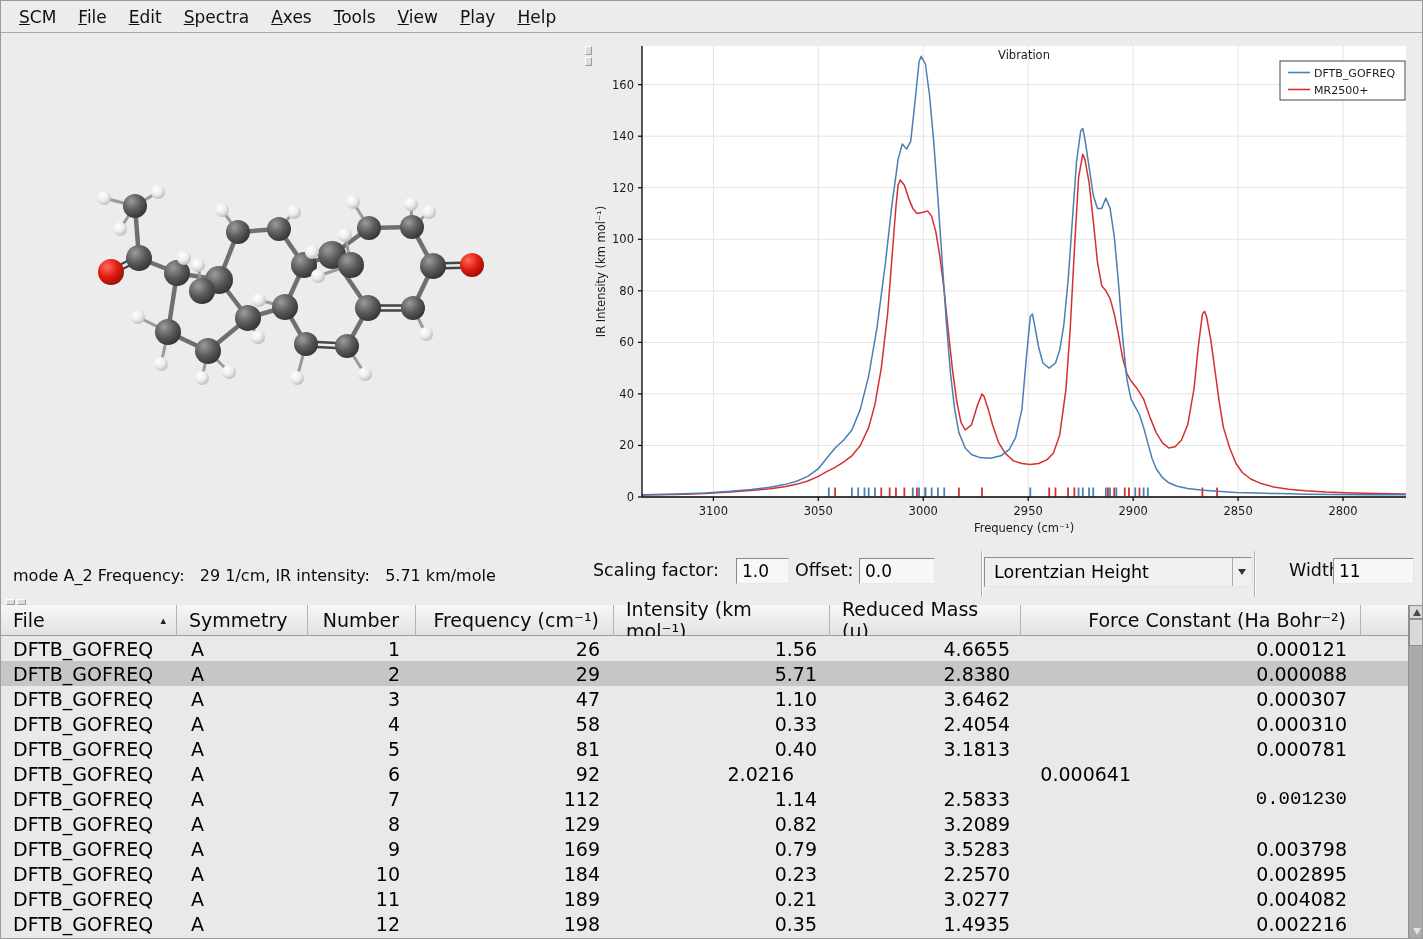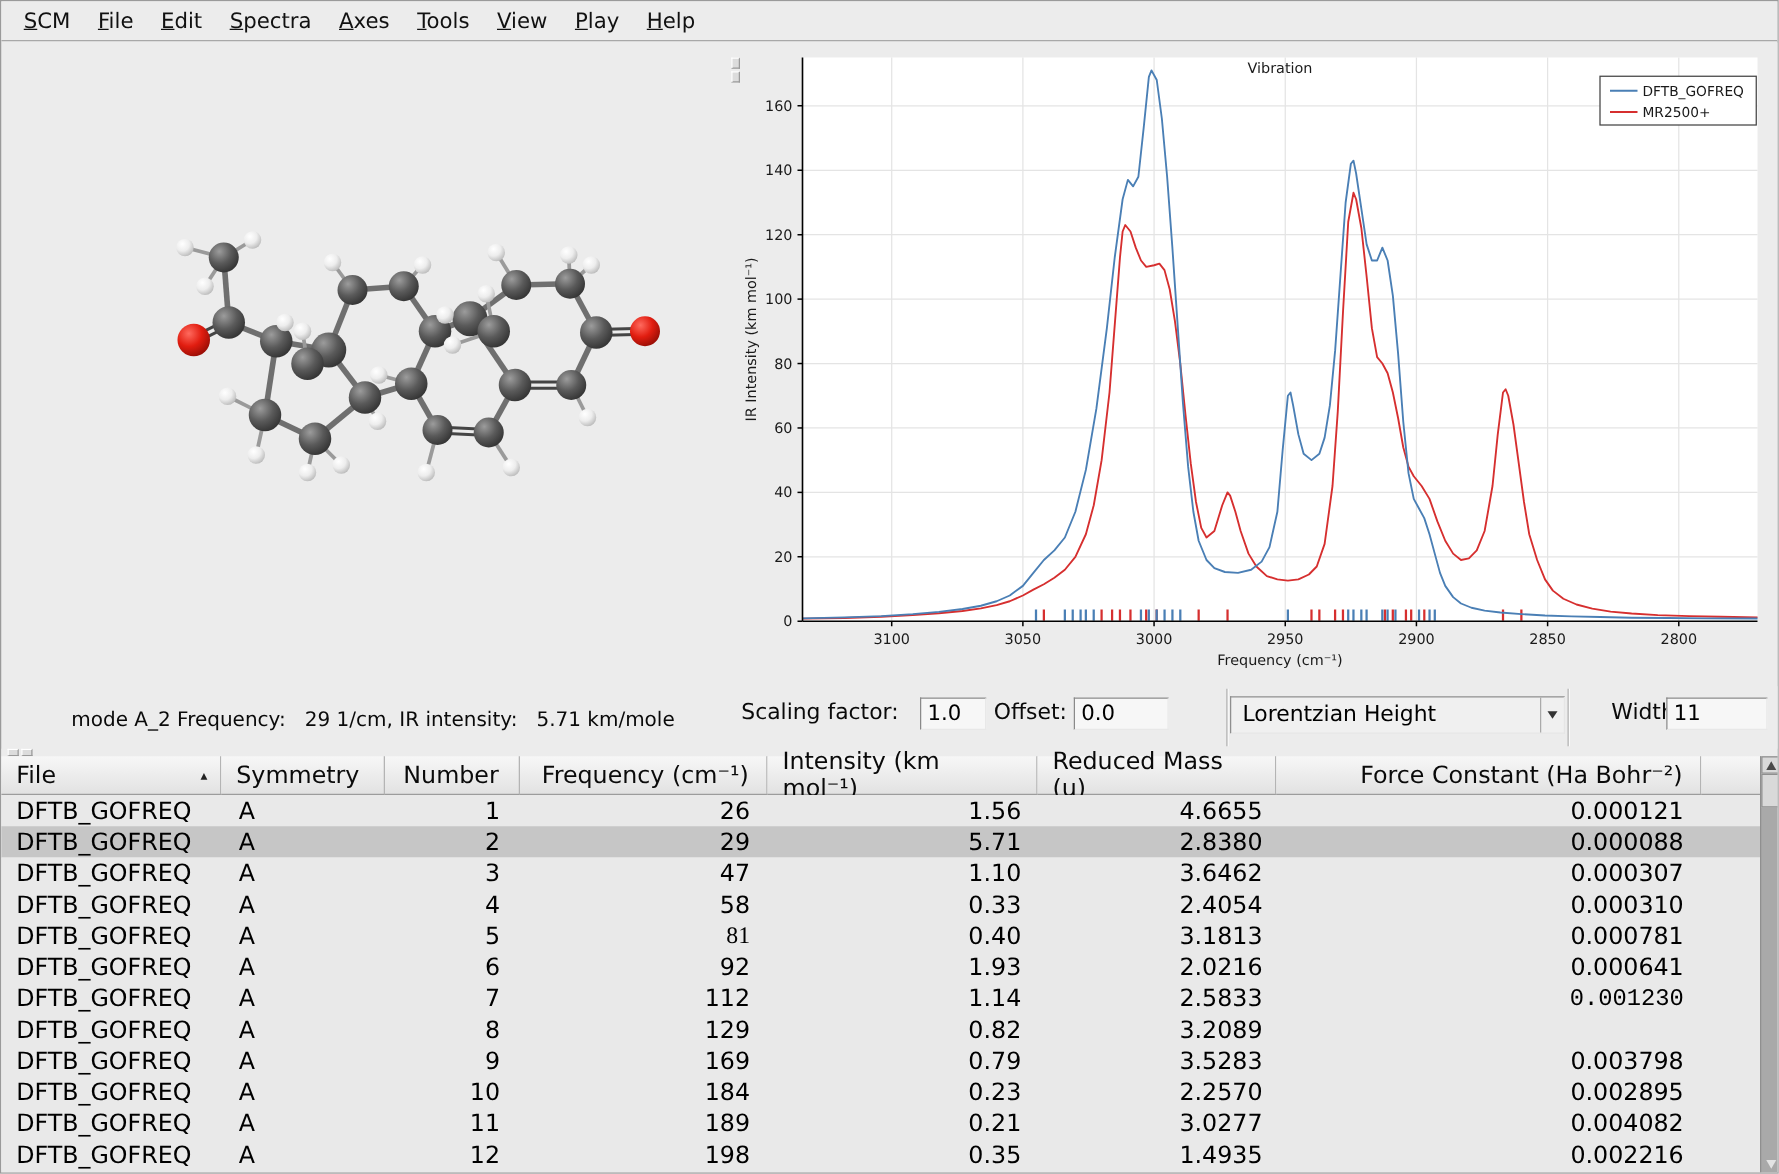--- a/index.html
+++ b/index.html
@@ -5,21 +5,21 @@
   html,body{margin:0;padding:0;background:#dedede;}
   #window{position:relative;width:1423px;height:939px;background:#ececec;
     font-family:"DejaVu Sans","Liberation Sans",sans-serif;color:#111;overflow:hidden;
     border:1px solid #9a9a9a;box-sizing:border-box;}
   
   #menubar{position:absolute;left:0;top:0;width:100%;height:32px;background:#ececec;
     border-bottom:1px solid #a8a8a8;display:flex;align-items:center;padding-left:10px;box-sizing:border-box;}
   .menu-item{display:inline-block;font-size:17px;padding:3px 8px;margin-right:6px;cursor:default;}
   .menu-item::first-letter{text-decoration:underline;}
   
-  #left-panel{position:absolute;left:0;top:33px;width:584px;height:565px;background:#ececec;margin-left:44px;}
+  #left-panel{position:absolute;left:0;top:33px;width:584px;height:565px;background:#ececec;}
   #molecule-svg{position:absolute;left:0;top:0;width:584px;height:530px;}
   #status-text{position:absolute;left:12px;top:532px;font-size:16px;white-space:pre;color:#0a0a0a;}
   #vsash{position:absolute;left:584px;top:33px;width:7px;height:565px;background:#ececec;}
   .nub{position:absolute;left:0;width:7px;height:9px;background:#dcdcdc;border:1px solid #fff;
     border-right-color:#9a9a9a;border-bottom-color:#9a9a9a;box-sizing:border-box;}
   #hsash{position:absolute;left:0;top:598px;width:1423px;height:6px;background:#ececec;}
   .hnub{position:absolute;top:0;width:9px;height:6px;background:#dcdcdc;border:1px solid #fff;
     border-right-color:#9a9a9a;border-bottom-color:#9a9a9a;box-sizing:border-box;}
   #right-panel{position:absolute;left:591px;top:33px;width:832px;height:565px;background:#ececec;}
   #chart-svg{position:absolute;left:0;top:7px;width:832px;height:505px;}
@@ -395,31 +395,30 @@
           <div class="tcell alignr" style="width: 108px; padding-right: 16px;">4</div>
           <div class="tcell alignr" style="width: 198px; padding-right: 14px;">58</div>
           <div class="tcell alignr" style="width: 216px; padding-right: 13px;">0.33</div>
           <div class="tcell alignr" style="width: 191px; padding-right: 11px;">2.4054</div>
           <div class="tcell alignr" style="width: 340px; padding-right: 14px;">0.000310</div>
         </div>
         <div class="trow">
           <div class="tcell alignl" style="width: 176px; padding-left: 12px;">DFTB_GOFREQ</div>
           <div class="tcell alignl" style="width: 131px; padding-left: 14px;">A</div>
           <div class="tcell alignr" style="width: 108px; padding-right: 16px;">5</div>
-          <div class="tcell alignr" style="width: 198px; padding-right: 14px; font-family: Liberation Serif, serif;">81</div>
+          <div class="tcell alignr" style="width: 198px; padding-right: 14px;">81</div>
           <div class="tcell alignr" style="width: 216px; padding-right: 13px;">0.40</div>
           <div class="tcell alignr" style="width: 191px; padding-right: 11px;">3.1813</div>
           <div class="tcell alignr" style="width: 340px; padding-right: 14px;">0.000781</div>
         </div>
         <div class="trow">
           <div class="tcell alignl" style="width: 176px; padding-left: 12px;">DFTB_GOFREQ</div>
           <div class="tcell alignl" style="width: 131px; padding-left: 14px;">A</div>
           <div class="tcell alignr" style="width: 108px; padding-right: 16px;">6</div>
           <div class="tcell alignr" style="width: 198px; padding-right: 14px;">92</div>
-          <div class="tcell alignr" style="width: 216px; padding-right: 13px;">1.93</div>
           <div class="tcell alignr" style="width: 191px; padding-right: 11px;">2.0216</div>
           <div class="tcell alignr" style="width: 340px; padding-right: 14px;">0.000641</div>
         </div>
         <div class="trow">
           <div class="tcell alignl" style="width: 176px; padding-left: 12px;">DFTB_GOFREQ</div>
           <div class="tcell alignl" style="width: 131px; padding-left: 14px;">A</div>
           <div class="tcell alignr" style="width: 108px; padding-right: 16px;">7</div>
           <div class="tcell alignr" style="width: 198px; padding-right: 14px;">112</div>
           <div class="tcell alignr" style="width: 216px; padding-right: 13px;">1.14</div>
           <div class="tcell alignr" style="width: 191px; padding-right: 11px;">2.5833</div>

